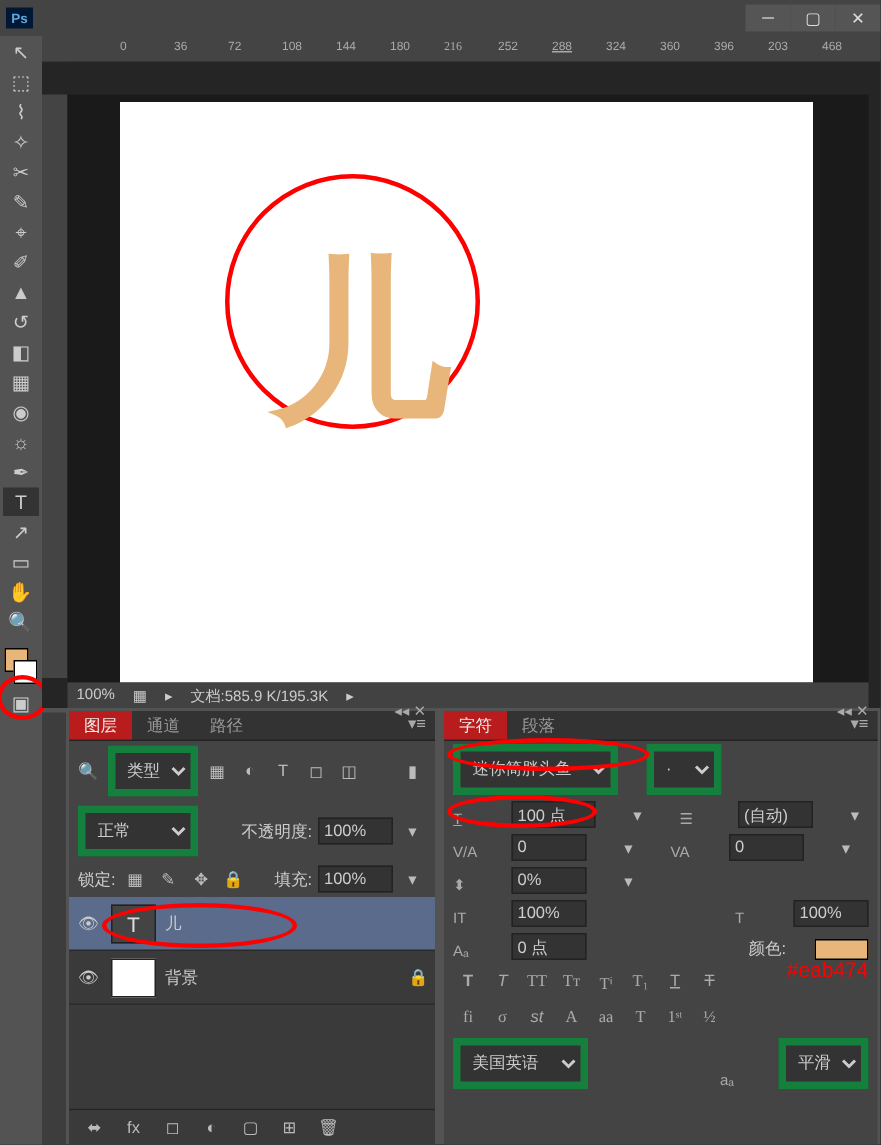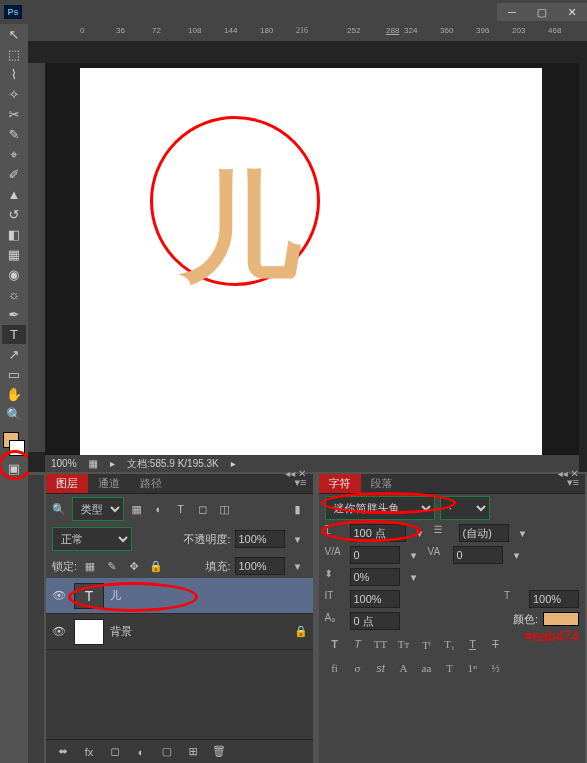--- a/index.html
+++ b/index.html
@@ -34,36 +34,36 @@
 .status-bar { position: absolute; left: 17px; bottom: 0; right: 8px; height: 17px; background: #424242; display: flex; align-items: center; color: #ccc; font-size: 10px; padding: 0 6px; gap: 12px; }
 
 .panels { position: absolute; left: 46px; top: 474px; right: 2px; bottom: 0; display: flex; gap: 6px; }
 .panel { background: #444; flex: 1; display: flex; flex-direction: column; }
 .panel-tabs { display: flex; background: #333; height: 20px; border-bottom: 1px solid #222; }
 .panel-tab { padding: 2px 10px; color: #999; font-size: 11px; cursor: pointer; }
 .panel-tab.active { background: #b91c1c; color: #eee; }
 .panel-menu { margin-left: auto; padding: 2px 6px; color: #aaa; }
 
 .row { display: flex; align-items: center; gap: 4px; padding: 3px 6px; font-size: 11px; }
-select, .dd { background: #333; color: #ccc; border: 1px solid #15803d; font-size: 11px; height: 24px; padding: 0 4px; }
+select, .dd { background: #333; color: #ccc; border: 5px solid #15803d; font-size: 11px; height: 34px; padding: 0 4px; }
 input.val { background: #333; color: #ccc; border: 1px solid #222; width: 50px; font-size: 11px; height: 18px; padding: 0 3px; }
 .pct { width: 46px; }
 .icon-btn { width: 18px; height: 18px; display: inline-flex; align-items: center; justify-content: center; color: #bbb; cursor: pointer; }
 
 .layers-list { flex: 1; background: #3a3a3a; }
 .layer-row { display: flex; align-items: center; height: 36px; border-bottom: 1px solid #2a2a2a; padding: 0 4px; gap: 6px; }
 .layer-row.sel { background: #5a6b8c; }
 .eye { width: 18px; text-align: center; }
 .thumb { width: 30px; height: 26px; background: #fff; border: 1px solid #222; display: flex; align-items: center; justify-content: center; color: #333; font-size: 14px; }
 .thumb.t-text { background: #444; color: #ddd; }
 .oval { border: 3px solid red; border-radius: 50%; position: absolute; pointer-events: none; }
 
 .layer-footer { height: 24px; display: flex; align-items: center; gap: 8px; padding: 0 8px; background: #3a3a3a; border-top: 1px solid #222; }
 
-.char-row { display: flex; align-items: flex-start; gap: 5px; padding: 2px 6px; font-size: 11px; }
+.char-row { display: flex; align-items: flex-end; gap: 19px; padding: 2px 6px; font-size: 11px; }
 .char-label { color: #aaa; width: 20px; font-size: 10px; }
 .color-swatch { width: 36px; height: 14px; background: #e8b57a; border: 1px solid #000; }
 .style-btns { display: flex; gap: 3px; padding: 3px 6px; flex-wrap: wrap; }
 .sbtn { width: 20px; height: 18px; display: flex; align-items: center; justify-content: center; color: #aaa; font-size: 11px; cursor: pointer; font-family: Georgia, serif; }
 .hex-label { position: absolute; color: red; font-size: 14px; right: 6px; }
 
 .panel-strip { position: absolute; left: 28px; top: 475px; width: 16px; bottom: 0; background: #3d3d3d; }
 </style>
 </head>
 <body>
@@ -109,22 +109,22 @@
   <div class="ruler-h">
     <div class="ruler-corner"></div>
     <div class="ruler-ticks" id="hticks">
         <span class="ruler-tick" style="left: 35px;">0</span>
         <span class="ruler-tick" style="left: 71px;">36</span>
         <span class="ruler-tick" style="left: 107px;">72</span>
         <span class="ruler-tick" style="left: 143px;">108</span>
         <span class="ruler-tick" style="left: 179px;">144</span>
         <span class="ruler-tick" style="left: 215px;">180</span>
         <span class="ruler-tick" style="left: 251px; font-family: Liberation Serif, serif;">216</span>
-        <span class="ruler-tick" style="left: 302px; text-align: center;">252</span>
-        <span class="ruler-tick" style="left: 341px; text-decoration: underline;">288</span>
+        <span class="ruler-tick" style="left: 287px; text-align: center;">252</span>
+        <span class="ruler-tick" style="left: 323px; text-decoration: underline;">288</span>
         <span class="ruler-tick" style="left: 359px;">324</span>
         <span class="ruler-tick" style="left: 395px;">360</span>
         <span class="ruler-tick" style="left: 431px;">396</span>
         <span class="ruler-tick" style="left: 467px;">203</span>
         <span class="ruler-tick" style="left: 503px;">468</span>
       </div>
   </div>
   <div class="ruler-v" id="vticks"></div>
   <div class="canvas">
     <div class="artboard">
@@ -274,15 +274,20 @@
       <span class="sbtn">σ</span>
       <span class="sbtn">
           <i>st</i>
         </span>
       <span class="sbtn">A</span>
       <span class="sbtn">aa</span>
       <span class="sbtn">T</span>
       <span class="sbtn">1ˢᵗ</span>
       <span class="sbtn">½</span>
     </div>
+    <div class="char-row">
+      <select class="dd" style="width:90px"><option>美国英语</option></select>
+      <span class="char-label" style="margin-left:auto">aₐ</span>
+      <select class="dd" style="width:60px"><option>平滑</option></select>
+    </div>
   </div>
 
 </div>
 
 </body></html>

